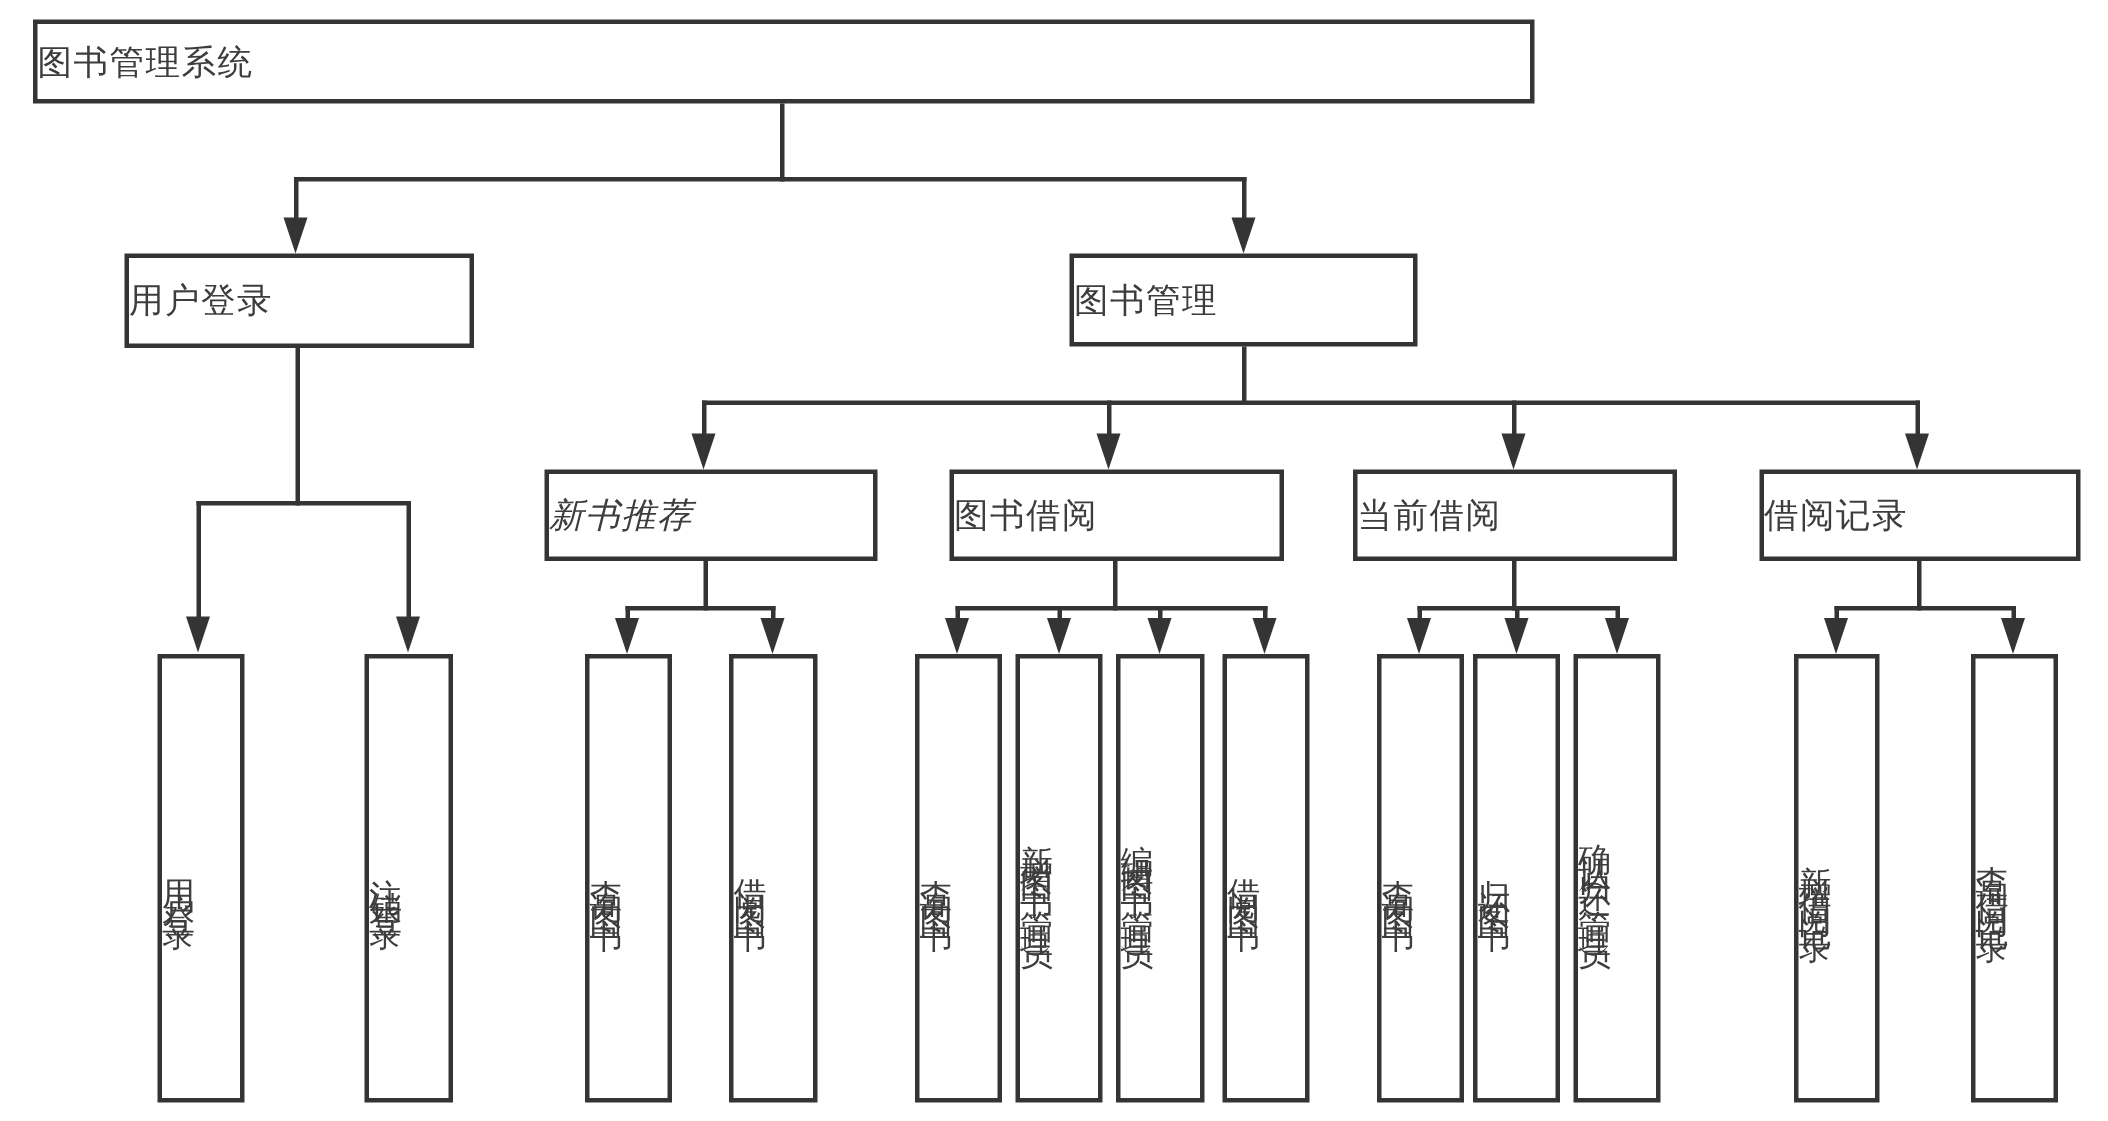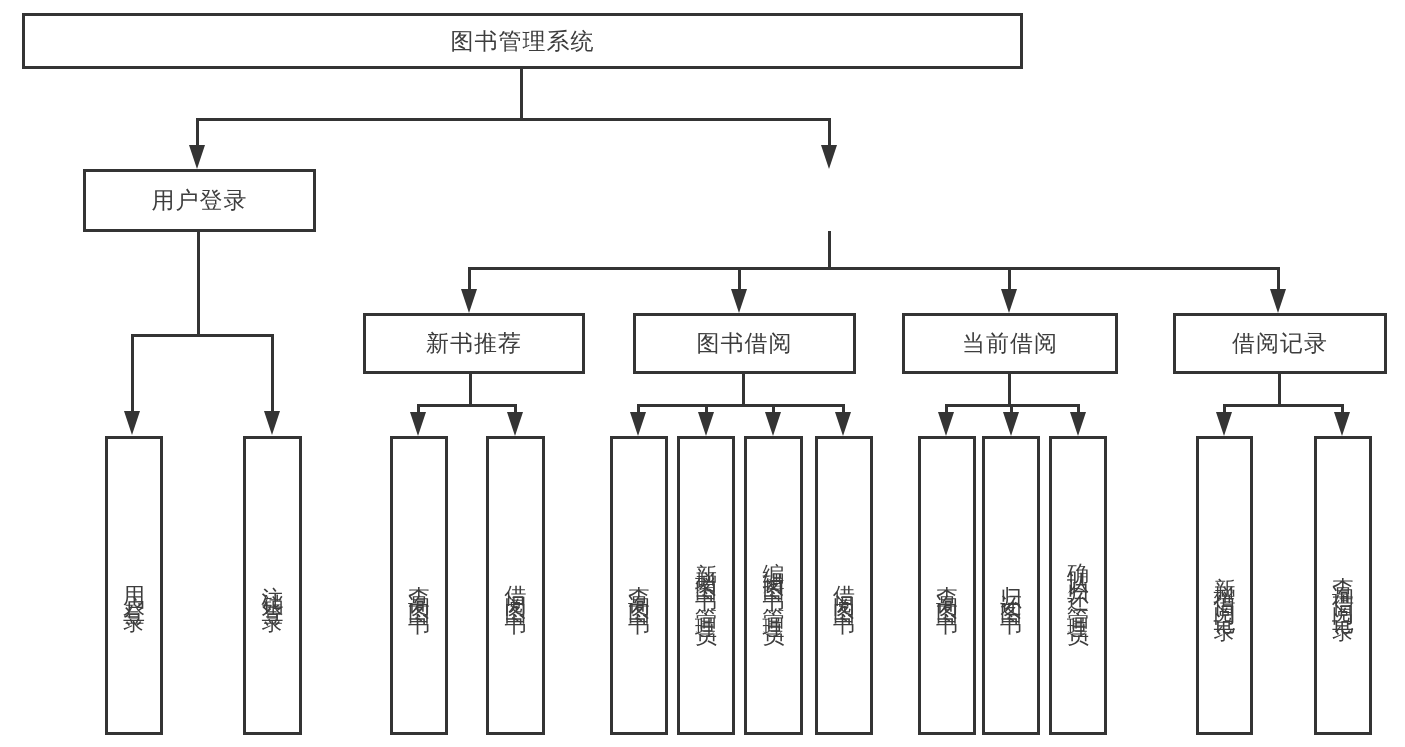--- a/index.html
+++ b/index.html
@@ -2,21 +2,21 @@
 <html><head>
 <meta charset="utf-8">
 <style>
   html,body{margin:0;padding:0;background:#ffffff;}
   #canvas{
     position:relative;width:1405px;height:747px;background:#ffffff;overflow:hidden;
     font-family:"Liberation Sans",sans-serif;
   }
   .box{
     position:absolute;background:#ffffff;border:3px solid #343434;box-sizing:border-box;
-    display:flex;align-items:center;justify-content:center;color:#3d3d3d;
+    display:flex;align-items:center;justify-content:flex-start;color:#3d3d3d;
   }
   .hbox{font-size:23px;letter-spacing:1px;}
   .vlabel{
     writing-mode:vertical-rl;text-orientation:upright;
     font-size:22px;line-height:1;letter-spacing:9px;color:#3d3d3d;
   }
   .h{position:absolute;height:3px;background:#343434;}
   .v{position:absolute;width:3px;background:#343434;}
   .arrow{
     position:absolute;width:0;height:0;
@@ -40,40 +40,43 @@
   <div class="v" style="left:520px;top:69px;height:52px;"></div>
   <div class="h" style="left:196px;top:118px;width:635px;"></div>
   <div class="v" style="left:196px;top:118px;height:30px;"></div>
   <div class="arrow" style="left:189px;top:145px;"></div>
   <div class="v" style="left:828px;top:118px;height:30px;"></div>
   <div class="arrow" style="left:821px;top:145px;"></div>
 
   <div class="box hbox" style="left:83px;top:169px;width:233px;height:63px;">
     <span>用户登录</span>
   </div>
+  <div class="box hbox" style="left:713px;top:169px;width:232px;height:62px;">
+    <span>图书管理</span>
+  </div>
 
   <div class="v" style="left:197px;top:232px;height:105px;"></div>
   <div class="h" style="left:131px;top:334px;width:143px;"></div>
   <div class="v" style="left:131px;top:334px;height:78px;"></div>
   <div class="arrow" style="left:124px;top:411px;"></div>
   <div class="v" style="left:271px;top:334px;height:78px;"></div>
   <div class="arrow" style="left:264px;top:411px;"></div>
 
   <div class="v" style="left:828px;top:231px;height:39px;"></div>
   <div class="h" style="left:468px;top:267px;width:812px;"></div>
   <div class="v" style="left:468px;top:267px;height:24px;"></div>
   <div class="arrow" style="left:461px;top:289px;"></div>
   <div class="v" style="left:738px;top:267px;height:24px;"></div>
   <div class="arrow" style="left:731px;top:289px;"></div>
   <div class="v" style="left:1008px;top:267px;height:24px;"></div>
   <div class="arrow" style="left:1001px;top:289px;"></div>
   <div class="v" style="left:1277px;top:267px;height:24px;"></div>
   <div class="arrow" style="left:1270px;top:289px;"></div>
 
-  <div class="box hbox" style="left:363px;top:313px;width:222px;height:61px;">
+  <div class="box hbox" style="left:363px;top:313px;width:222px;height:61px;font-style:italic;">
     <span>新书推荐</span>
   </div>
   <div class="box hbox" style="left:902px;top:313px;width:216px;height:61px;">
     <span>当前借阅</span>
   </div>
   <div class="box hbox" style="left:633px;top:313px;width:223px;height:61px;">
     <span>图书借阅</span>
   </div>
   <div class="box hbox" style="left:1173px;top:313px;width:214px;height:61px;">
     <span>借阅记录</span>

